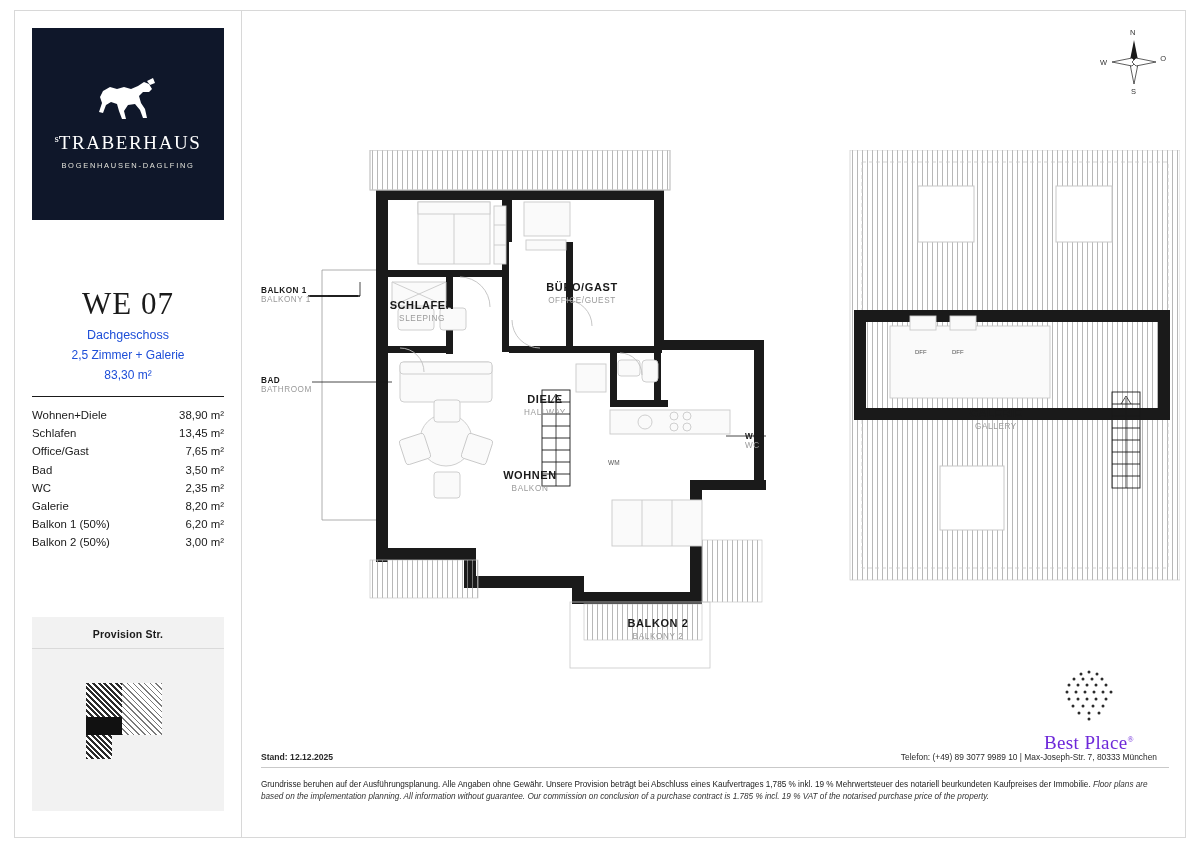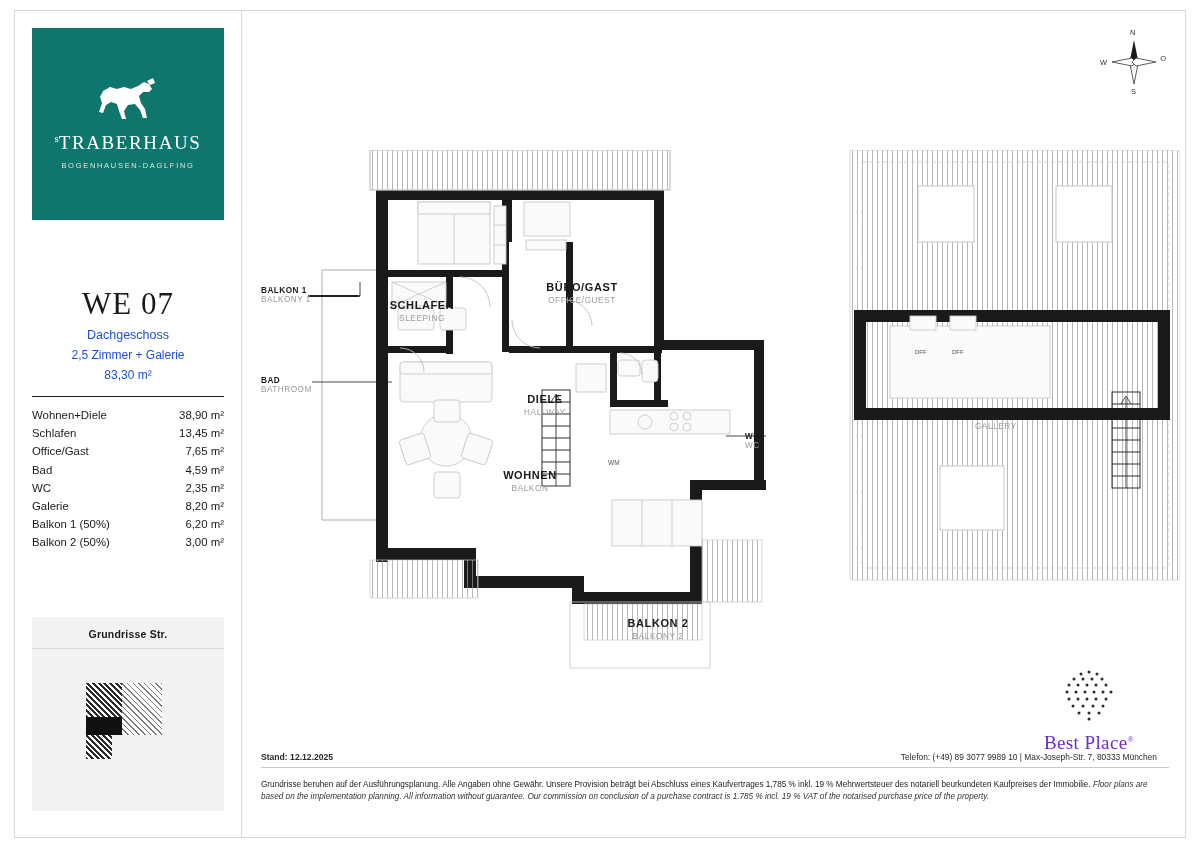--- a/index.html
+++ b/index.html
@@ -36,21 +36,21 @@
     background: #d8d8d8;
   }
 
   
   .logo-box {
     position: absolute;
     left: 32px;
     top: 28px;
     width: 192px;
     height: 192px;
-    background: #0f766e;
+    background: #0f172a;
     color: #ffffff;
     display: flex;
     flex-direction: column;
     align-items: center;
     justify-content: center;
   }
   .logo-horse {
     width: 62px;
     height: 46px;
     margin-bottom: 8px;
@@ -304,42 +304,42 @@
     <div class="area-row">
       <span class="label">Schlafen</span>
       <span class="value">13,45 m²</span>
     </div>
     <div class="area-row">
       <span class="label">Office/Gast</span>
       <span class="value">7,65 m²</span>
     </div>
     <div class="area-row">
       <span class="label">Bad</span>
-      <span class="value">4,59 m²</span>
+      <span class="value">3,50 m²</span>
     </div>
     <div class="area-row">
       <span class="label">WC</span>
       <span class="value">2,35 m²</span>
     </div>
     <div class="area-row">
       <span class="label">Galerie</span>
       <span class="value">8,20 m²</span>
     </div>
     <div class="area-row">
       <span class="label">Balkon 1 (50%)</span>
       <span class="value">6,20 m²</span>
     </div>
     <div class="area-row">
       <span class="label">Balkon 2 (50%)</span>
       <span class="value">3,00 m²</span>
     </div>
   </div>
 
   <div class="map-box">
-    <div class="map-street">Grundrisse Str.</div>
+    <div class="map-street">Provision Str.</div>
     <div class="map-sep"></div>
     <div class="map-graphic">
       <div class="mg mg-d"></div>
       <div class="mg mg-a"></div>
       <div class="mg mg-b"></div>
       <div class="mg mg-c"></div>
     </div>
   </div>
 
   <div class="compass">

